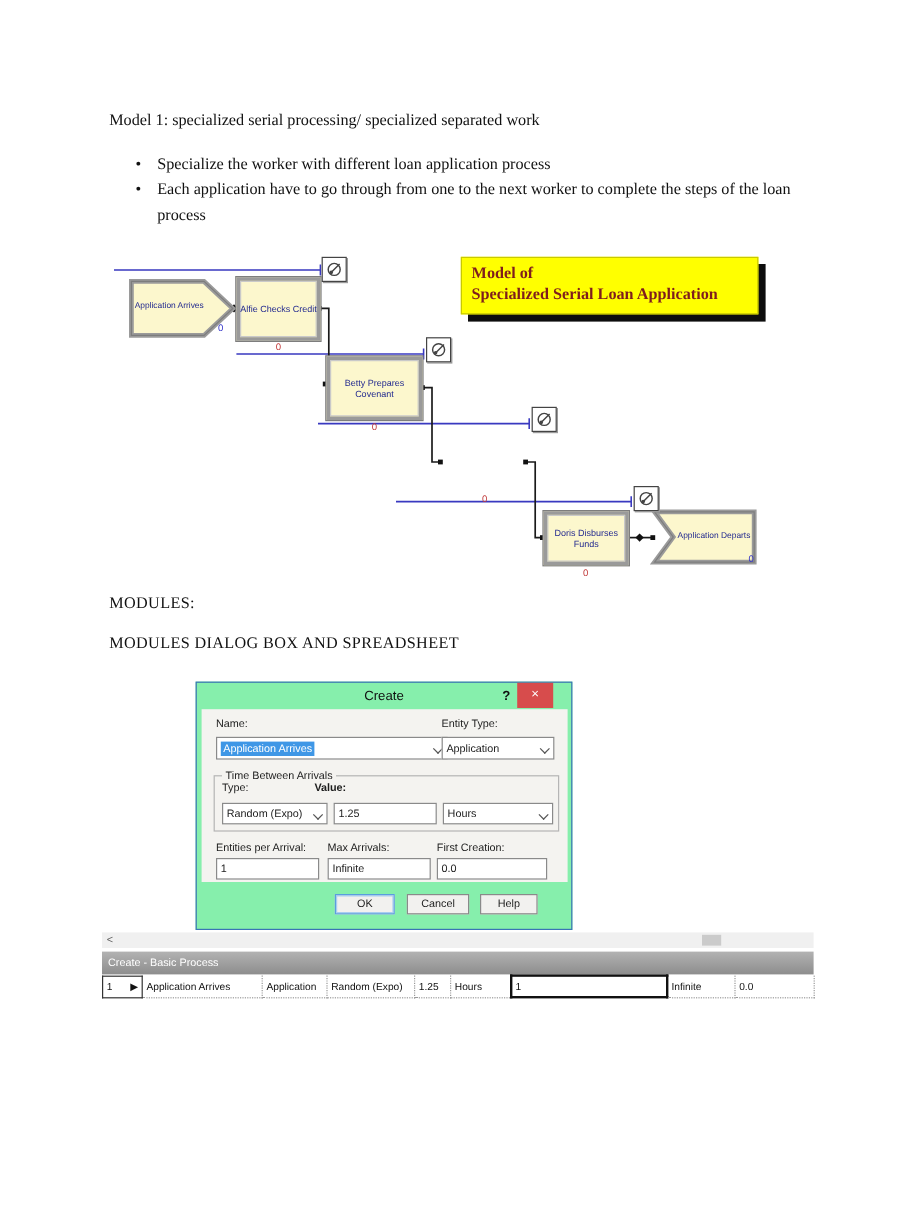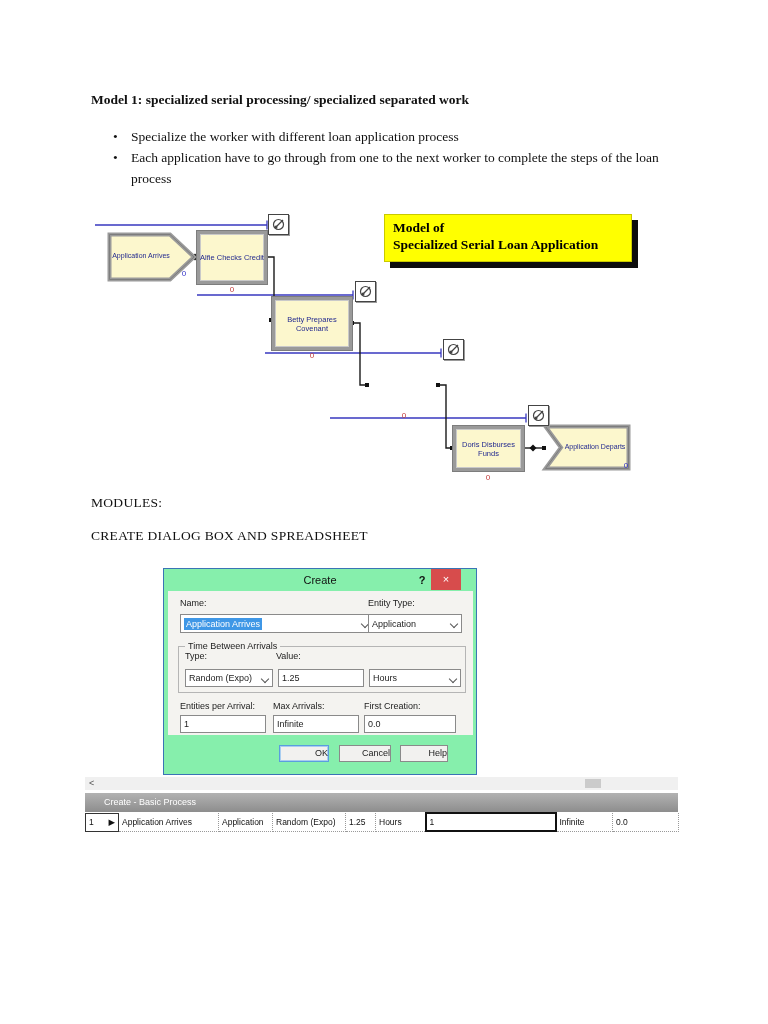--- a/index.html
+++ b/index.html
@@ -1,69 +1,69 @@
 <!DOCTYPE html>
 <html><head>
 <meta charset="utf-8">
 <style>
   html,body{margin:0;padding:0;background:#ffffff;}
   .page{position:relative;width:768px;height:1024px;background:#ffffff;overflow:hidden;
         font-family:"Liberation Serif",serif;color:#111;}
   .abs{position:absolute;}
 
   
-  .doc-heading{left:91px;top:92px;font-size:13.5px;font-weight:bold;}
+  .doc-heading{left:91px;top:92px;font-size:13.5px;font-weight:normal;}
   .bullet-row{left:113px;width:560px;font-size:13.5px;line-height:21px;display:flex;}
   .bullet-dot{width:18px;flex:0 0 18px;}
   .section-label{left:91px;font-size:13.5px;letter-spacing:.3px;}
 
   
   .diagram{left:85px;top:205px;width:565px;height:295px;}
   .node{background:#fcf7cd;border:3px solid #9a9a9a;box-shadow:0 0 0 1px #7d7d7d, inset 0 0 0 1px #c9c9c9;
         color:#232a8f;font:7.5px "Liberation Sans",sans-serif;display:flex;align-items:center;
         justify-content:center;text-align:center;box-sizing:border-box;line-height:9px;}
   .shape-label{color:#232a8f;font:7px "Liberation Sans",sans-serif;display:flex;align-items:center;
         justify-content:center;text-align:center;line-height:8.5px;}
   .counter{font:8px "Liberation Sans",sans-serif;color:#c23b3b;width:16px;text-align:center;}
   .counter.blue{color:#3434c8;}
   .ind{width:21px;height:21px;background:#ffffff;border:1px solid #444;box-shadow:1px 1px 0 #9a9a9a;
        display:flex;align-items:center;justify-content:center;box-sizing:border-box;}
   .banner{left:299px;top:9px;width:248px;height:48px;background:#ffff00;border:1px solid #c9c900;
           box-shadow:6px 6px 0 #0d0d0d;box-sizing:border-box;padding:4px 0 0 8px;}
-  .banner div{font:bold 13.5px "Liberation Serif",serif;color:#000000;line-height:17px;}
+  .banner div{font:bold 13.5px "Liberation Serif",serif;color:#7f1d1d;line-height:17px;}
 
   
   .dlg{left:163px;top:568px;width:314px;height:207px;background:#86efac;border:1px solid #3a74b5;box-sizing:border-box;}
   .dlg-title{left:0;top:0;width:100%;height:22px;font:11px "Liberation Sans",sans-serif;color:#101010;
              text-align:center;line-height:22px;}
   .dlg-help{left:250px;top:0;width:16px;height:22px;font:bold 11px "Liberation Sans",sans-serif;
             color:#101010;text-align:center;line-height:22px;}
   .dlg-close{left:267px;top:0;width:30px;height:21px;background:#d74c4c;color:#fff;
              font:11px "Liberation Sans",sans-serif;text-align:center;line-height:20px;}
   .dlg-body{left:4px;top:22px;width:305px;height:144px;background:#f4f3f0;}
   .dlabel{font:9px "Liberation Sans",sans-serif;color:#1c1c1c;white-space:nowrap;}
   .field{background:#fff;border:1px solid #8a8a8a;box-sizing:border-box;font:9px "Liberation Sans",sans-serif;
          display:flex;align-items:center;padding-left:3px;color:#1c1c1c;}
   .combo-arrow{position:absolute;right:4px;top:6px;width:5px;height:5px;border-left:1px solid #555;
          border-bottom:1px solid #555;transform:rotate(-45deg);}
   .sel-text{background:#3f97e6;color:#ffffff;padding:1px 2px;}
   .groupbox{border:1px solid #b5b5b5;box-sizing:border-box;text-align:center;}
   .group-legend{position:absolute;left:6px;top:-6px;background:#f4f3f0;padding:0 3px;
                 font:9px "Liberation Sans",sans-serif;color:#1c1c1c;white-space:nowrap;}
   .btn{background:#f2f1ef;border:1px solid #8a8a8a;box-sizing:border-box;font:9px "Liberation Sans",sans-serif;
-       color:#1c1c1c;text-align:right;line-height:15px;}
+       color:#1c1c1c;text-align:center;line-height:15px;}
   .btn.default{border:1px solid #5a9ede;box-shadow:inset 0 0 0 1px #a9cdf0;}
 
   
   .sheet{left:85px;top:777px;width:593px;height:72px;font-family:"Liberation Sans",sans-serif;}
   .scrollstrip{left:0;top:0;width:593px;height:13px;background:#f0f0f0;}
   .scroll-arrow{left:4px;top:1px;font:9px "Liberation Sans",sans-serif;color:#555;}
   .scroll-thumb{left:500px;top:2px;width:16px;height:9px;background:#cbcbcb;}
   .sheet-title{left:0;top:16px;width:593px;height:19px;background:linear-gradient(#b2b2b2,#8d8d8d);
-               color:#ffffff;font-size:9px;line-height:19px;padding-left:19px;box-sizing:border-box;}
+               color:#ffffff;font-size:9px;line-height:19px;padding-left:5px;box-sizing:border-box;}
   .grid{left:0;top:35px;border-collapse:collapse;table-layout:fixed;width:593px;}
   .grid th{background:#fafafa;font-weight:normal;font-size:8.5px;color:#111;height:15px;
            border-right:1px dotted #999;border-bottom:1px solid #666;border-top:1px solid #888;
            overflow:hidden;white-space:nowrap;padding:0 1px;}
   .grid td{background:#ffffff;font-size:8.5px;color:#111;height:16px;border-right:1px dotted #999;
            border-bottom:1px dotted #999;white-space:nowrap;overflow:hidden;padding:0 0 0 3px;}
   .grid td.rowsel{border:1px solid #333;display:table-cell;}
   .grid td.selected{border:2px solid #111;}
   .rowsel-inner{display:flex;justify-content:space-between;align-items:center;padding-right:3px;}
 </style>
@@ -163,21 +163,21 @@
     <div class="abs counter" style="left:395px;top:268px;">0</div>
     <div class="abs counter blue" style="left:533px;top:256px;">0</div>
 
     <div class="abs banner">
       <div>Model of</div>
       <div>Specialized Serial Loan Application</div>
     </div>
   </div>
 
   <div class="abs section-label" style="top:495px;">MODULES:</div>
-  <div class="abs section-label" style="top:528px;">CREATE DIALOG BOX AND SPREADSHEET</div>
+  <div class="abs section-label" style="top:528px;">MODULES DIALOG BOX AND SPREADSHEET</div>
 
   <div class="abs dlg">
     <div class="abs dlg-title">Create</div>
     <div class="abs dlg-help">?</div>
     <div class="abs dlg-close">
       <span>×</span>
     </div>
 
     <div class="abs dlg-body">
       <div class="abs dlabel" style="left:12px;top:7px;">Name:</div>
@@ -188,21 +188,21 @@
 
       <div class="abs dlabel" style="left:200px;top:7px;">Entity Type:</div>
       <div class="abs field" style="left:200px;top:23px;width:94px;height:19px;">
         <span>Application</span>
         <span class="combo-arrow"></span>
       </div>
 
       <div class="abs groupbox" style="left:10px;top:55px;width:288px;height:47px;">
         <span class="group-legend">Time Between Arrivals</span>
         <div class="abs dlabel" style="left:6px;top:4px;">Type:</div>
-        <div class="abs dlabel" style="left:97px;top:4px;">Value:</div>
+        <div class="abs dlabel" style="left:83px;top:4px;font-weight:bold;">Value:</div>
         <div class="abs dlabel" style="left:190px;top:4px;margin-top:23px;">Units:</div>
         <div class="abs field" style="left:6px;top:22px;width:88px;height:18px;">
           <span>Random (Expo)</span>
           <span class="combo-arrow" style="top:6px;"></span>
         </div>
         <div class="abs field" style="left:99px;top:22px;width:86px;height:18px;">
           <span>1.25</span>
         </div>
         <div class="abs field" style="left:190px;top:22px;width:92px;height:18px;">
           <span>Hours</span>

